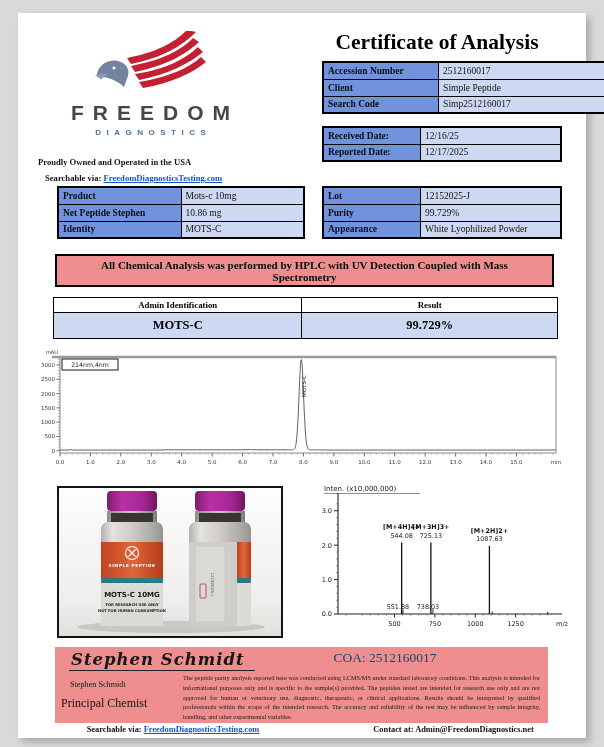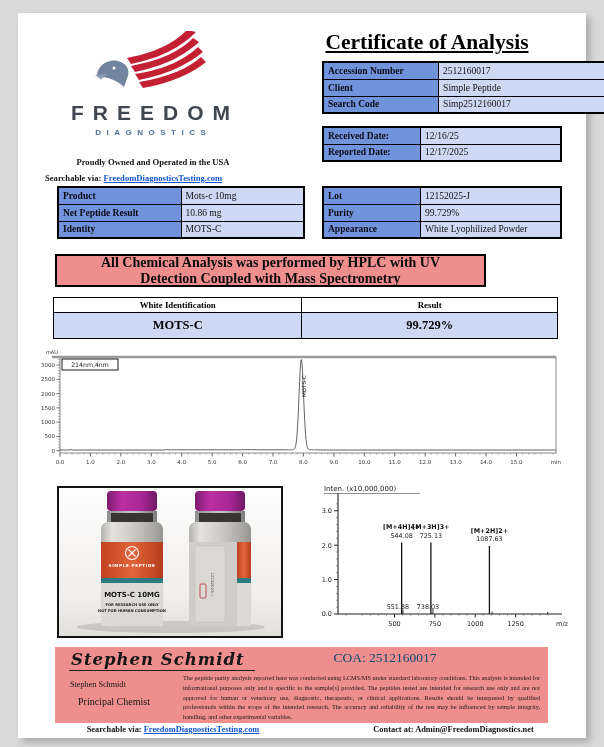--- a/index.html
+++ b/index.html
@@ -12,53 +12,53 @@
   .page{position:absolute;left:18px;top:13px;width:568px;height:725px;background:#fff;
         box-shadow:4px 4px 7px rgba(0,0,0,0.22);}
   .abs{position:absolute;}
 
   
   .logo-block{left:40px;top:18px;width:185px;text-align:center;}
   .brand{font-family:"Liberation Sans",sans-serif;font-size:21px;font-weight:600;color:var(--brand-dark);
          letter-spacing:9px;margin-right:-9px;margin-top:2px;}
   .brand-sub{font-family:"Liberation Sans",sans-serif;font-size:8px;font-weight:bold;color:var(--brand-blue);
          letter-spacing:5.5px;margin-right:-5.5px;margin-top:3px;}
-  .tagline{left:20px;top:144px;width:230px;text-align:center;font-size:8.6px;font-weight:bold;color:#111;}
+  .tagline{left:20px;top:144px;width:230px;text-align:left;font-size:8.6px;font-weight:bold;color:#111;}
   .searchable{left:27px;top:160px;font-size:8.6px;font-weight:bold;color:#111;}
   .link{color:var(--link);text-decoration:underline;font-weight:bold;cursor:pointer;}
 
   
-  .title{left:278px;top:17px;width:262px;text-align:center;font-size:21.5px;font-weight:bold;color:#000;text-decoration:underline;}
+  .title{left:288px;top:17px;width:262px;text-align:center;font-size:21.5px;font-weight:bold;color:#000;}
 
   table.kv{border-collapse:collapse;table-layout:fixed;border:2px solid #000;background:#fff;}
   table.kv td{border:1px solid #000;height:17px;padding:0 4px;font-size:9.5px;white-space:nowrap;overflow:hidden;}
   table.kv td.k{background:var(--hdr-blue);font-weight:bold;color:#0a0a14;}
   table.kv td.v{background:var(--lt-blue);color:#111;margin-left:20px;}
   .tA{left:304px;top:48px;width:284px;}
   .tB{left:304px;top:113px;width:240px;}
   .tProd{left:39px;top:173px;width:248px;}
   .tLot{left:304px;top:173px;width:240px;}
 
-  .banner{left:37px;top:241px;width:431px;height:33px;background:var(--pink);border:2px solid #000;
+  .banner{left:37px;top:241px;width:499px;height:33px;background:var(--pink);border:2px solid #000;
           display:flex;align-items:center;justify-content:center;text-align:center;
-          font-size:14px;font-weight:bold;color:#0b0b0b;padding:12px 14px;}
+          font-size:11px;font-weight:bold;color:#0b0b0b;padding:12px 14px;}
 
   table.mass{border-collapse:collapse;table-layout:fixed;border:1.5px solid #000;left:35px;top:284px;width:505px;}
   table.mass th{border:1px solid #000;height:15px;font-size:8.8px;font-weight:bold;background:#fff;text-align:center;}
   table.mass td{border:1px solid #000;height:26px;font-size:12.5px;font-weight:bold;background:var(--lt-blue);text-align:center;}
 
   .chrom{left:12px;top:334px;}
   .photo{left:39px;top:473px;width:226px;height:152px;border:2px solid #141414;background:#f4f2f0;}
   .msspec{left:280px;top:468px;}
 
   .footer{left:37px;top:634px;width:493px;height:76px;background:var(--pink);}
   .sig{position:absolute;left:14px;top:3px;font-family:"DejaVu Serif",serif;font-style:italic;font-weight:bold;
        font-size:16.5px;color:#161616;border-bottom:1.4px solid #222;padding:0 10px 1px 2px;letter-spacing:1px;}
   .sname{position:absolute;left:15px;top:33px;font-size:8.2px;color:#151515;}
-  .srole{position:absolute;left:23px;top:49px;font-size:10px;color:#151515;}
+  .srole{position:absolute;left:6px;top:49px;font-size:12px;color:#151515;}
   .coa{position:absolute;left:180px;top:3px;width:300px;text-align:center;font-size:13.5px;font-weight:normal;color:#0c4a6e;}
   .disc{position:absolute;left:128px;top:26px;width:357px;font-size:6.3px;line-height:1.55;color:#1a1a1a;text-align:justify;}
 
   .bottomline{top:712px;font-size:8.4px;font-weight:bold;color:#111;text-align:center;}
   .bl-left{left:30px;width:250px;}
   .bl-right{left:318px;width:235px;}
 
   svg text{font-family:"DejaVu Sans",sans-serif;}
 </style>
 </head>
@@ -128,21 +128,21 @@
       <colgroup>
           <col style="width:50%">
           <col>
         </colgroup>
         <tbody>
           <tr>
             <td class="k">Product</td>
             <td class="v">Mots-c 10mg</td>
           </tr>
           <tr>
-            <td class="k">Net Peptide Result</td>
+            <td class="k">Net Peptide Stephen</td>
             <td class="v">10.86 mg</td>
           </tr>
           <tr>
             <td class="k">Identity</td>
             <td class="v">MOTS-C</td>
           </tr>
         </tbody>
     </table>
     <table class="abs kv tLot">
       <colgroup>
@@ -167,21 +167,21 @@
 
     <div class="abs banner">All Chemical Analysis was performed by HPLC with UV Detection Coupled with Mass Spectrometry</div>
 
     <table class="abs mass" id="massTable">
       <colgroup>
           <col style="width:49.3%">
           <col>
         </colgroup>
       <thead>
           <tr>
-            <th>White Identification</th>
+            <th>Admin Identification</th>
             <th>Result</th>
           </tr>
         </thead>
         <tbody>
           <tr>
             <td>MOTS-C</td>
             <td>99.729%</td>
           </tr>
         </tbody>
     </table>

